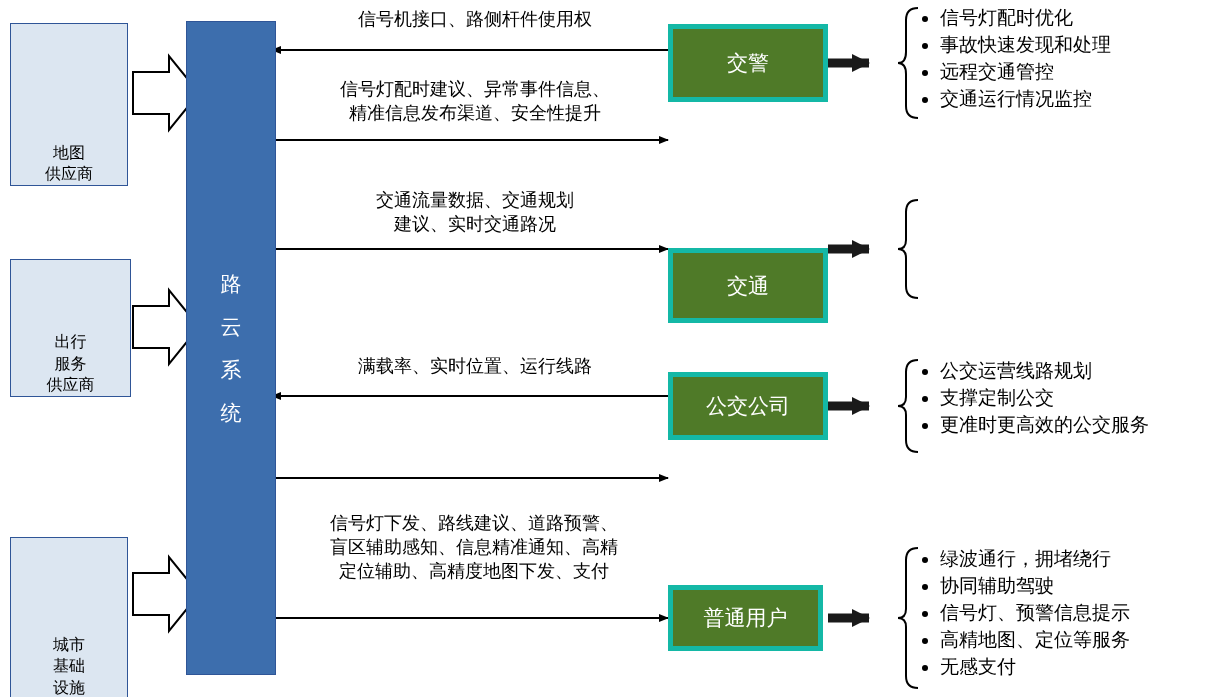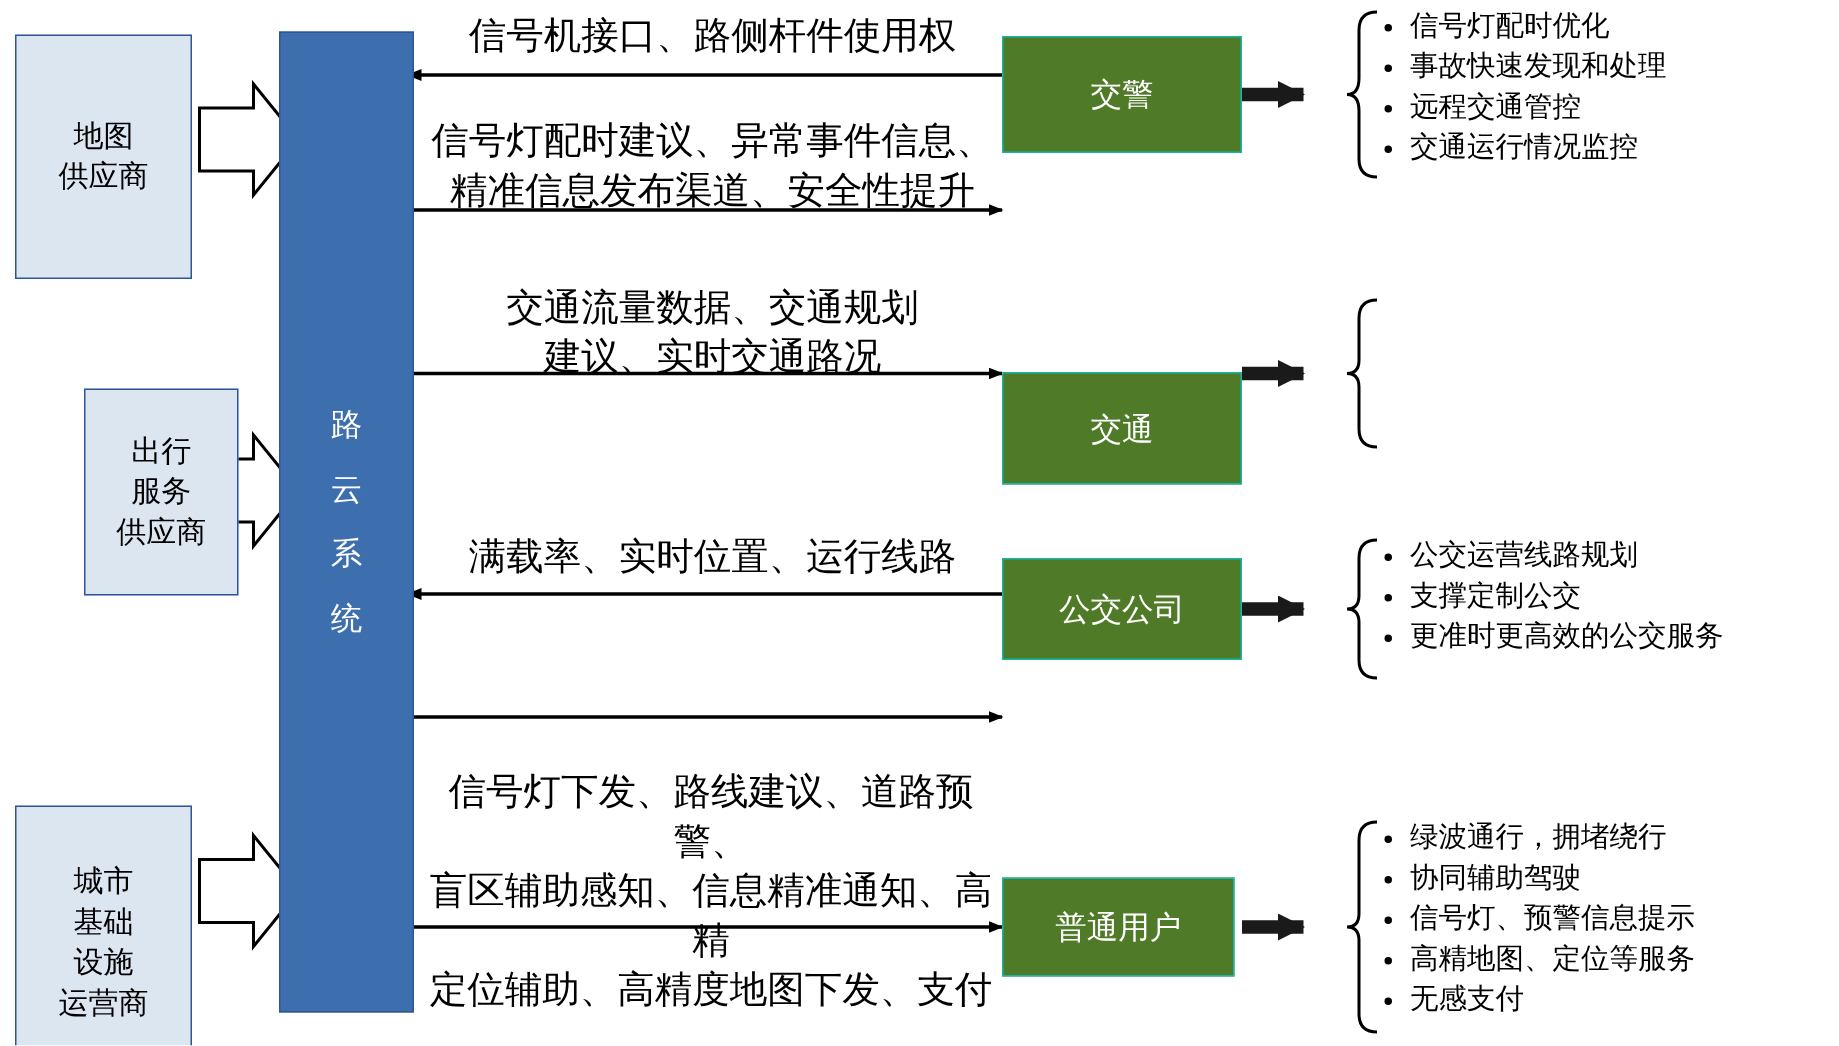--- a/index.html
+++ b/index.html
@@ -17,25 +17,25 @@
     overflow: hidden;
     background: #ffffff;
   }
   .abs { position: absolute; }
 
   
   .supplier {
     background: #dce6f1;
     border: 1.5px solid #2f5597;
     display: flex;
-    align-items: center;
+    align-items: flex-end;
     justify-content: center;
     text-align: center;
     color: #000;
-    font-size: 20px;
+    font-size: 16px;
     line-height: 1.35;
     box-sizing: border-box;
   }
   .supplier span { display: block; }
 
   
   #core {
     background: #3d6ead;
     border: 1px solid #2f5597;
     display: flex;
@@ -45,21 +45,21 @@
     color: #ffffff;
     font-size: 21px;
     line-height: 1.0;
     box-sizing: border-box;
   }
   #core span { display: block; margin: 11px 0; }
 
   
   .role {
     background: #4f7a28;
-    border: 1px solid #14b8a6;
+    border: 5px solid #14b8a6;
     display: flex;
     align-items: center;
     justify-content: center;
     color: #ffffff;
     font-size: 21px;
     box-sizing: border-box;
   }
 
   
   .benefits {
@@ -69,21 +69,21 @@
   }
   .benefits ul {
     margin: 0;
     padding-left: 22px;
     list-style: disc;
   }
   .benefits li { margin: 0; white-space: nowrap; }
 
   
   .flowlabel {
-    font-size: 25px;
+    font-size: 18px;
     color: #000;
     line-height: 1.32;
     text-align: center;
     white-space: pre-line;
   }
 
   svg.layer {
     position: absolute;
     left: 0; top: 0;
     width: 1226px;
@@ -139,21 +139,21 @@
     </g>
   </svg>
 
   <div class="supplier abs" style="left:10px; top:23px; width:118px; height:163px;">
     <div>
       <span>地图</span>
       <span>供应商</span>
     </div>
   </div>
 
-  <div class="supplier abs" style="left:10px; top:259px; width:103px; height:138px;margin-left:46px;">
+  <div class="supplier abs" style="left:10px; top:259px; width:121px; height:138px;">
     <div>
       <span>出行</span>
       <span>服务</span>
       <span>供应商</span>
     </div>
   </div>
 
   <div class="supplier abs" style="left:10px; top:493px; width:118px; height:184px;margin-top:44px;">
     <div>
       <span>城市</span>

